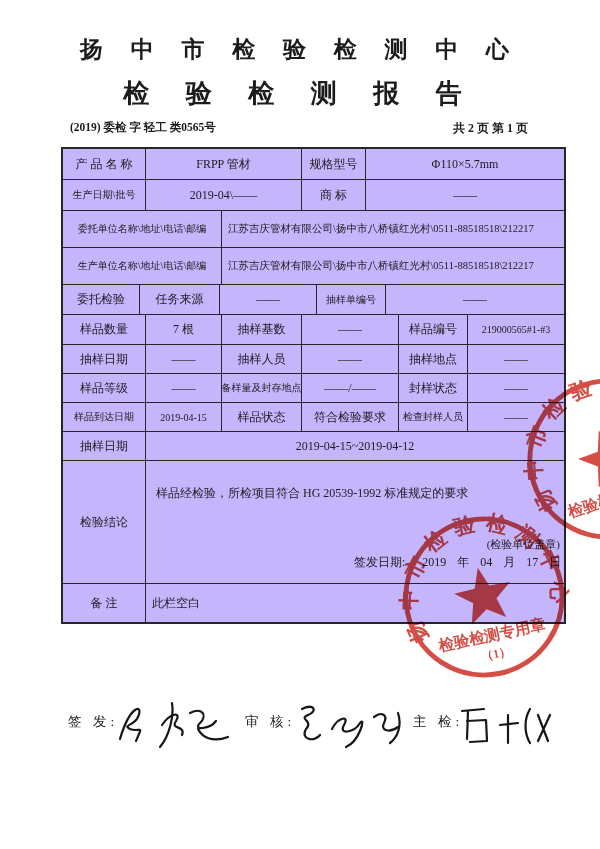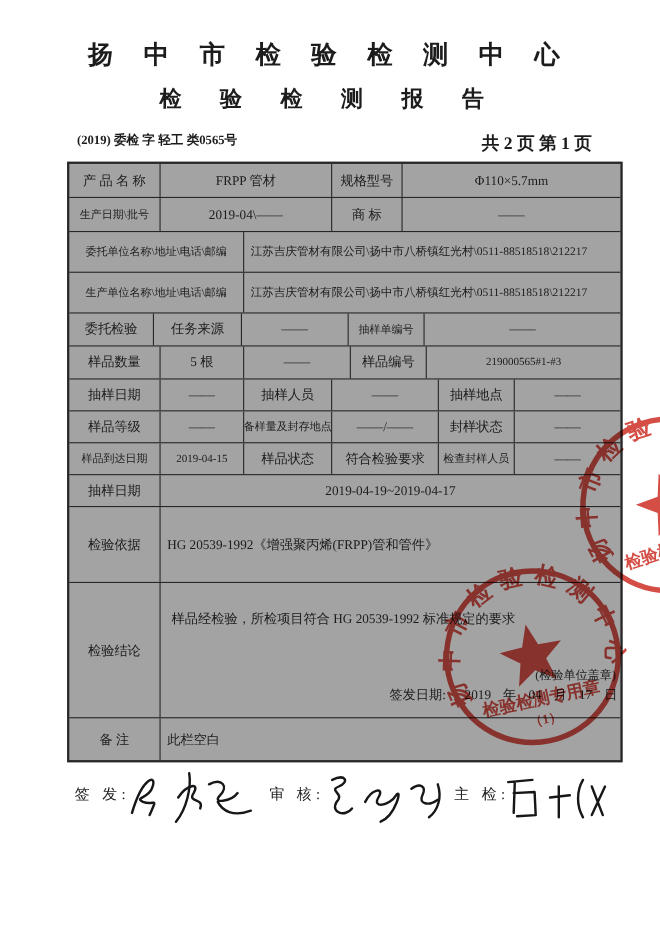--- a/index.html
+++ b/index.html
@@ -1,25 +1,25 @@
 <!DOCTYPE html>
 <html><head>
 <meta charset="utf-8">
 <style>
   html,body{margin:0;padding:0;background:#ffffff;}
   .page{position:relative;width:600px;height:849px;background:#ffffff;overflow:hidden;
         font-family:"Liberation Serif","DejaVu Serif",serif;color:#1c1c1c;}
   .org-title{position:absolute;top:34px;left:0;width:100%;text-align:center;
              font-size:23px;font-weight:bold;letter-spacing:11px;}
   .report-title{position:absolute;top:76px;left:0;width:100%;text-align:center;
-             font-size:20px;font-weight:bold;letter-spacing:15px;}
+             font-size:26px;font-weight:bold;letter-spacing:15px;}
   .doc-no{position:absolute;top:120px;left:70px;font-size:11.5px;font-weight:bold;}
-  .page-no{position:absolute;top:120px;right:62px;font-size:16px;font-weight:bold;}
+  .page-no{position:absolute;top:120px;right:72px;font-size:12px;font-weight:bold;}
   .report-table{position:absolute;top:147px;left:61px;width:505px;border:2px solid #262626;
-             box-sizing:border-box;background:#a3a3a3;}
+             box-sizing:border-box;background:#c4b5fd;}
   .trow{display:flex;border-top:1.5px solid #262626;}
   .trow:first-child{border-top:none;}
   .cell{box-sizing:border-box;border-left:1.5px solid #262626;display:flex;align-items:center;
         justify-content:center;text-align:center;font-size:12px;padding:1px 3px;overflow:hidden;
         white-space:nowrap;}
   .cell:first-child{border-left:none;}
   .cell.lbl{font-weight:normal;}
   .cell.left{justify-content:flex-start;text-align:left;padding-left:6px;}
   .cell.sm{font-size:10px;}
   .cell.xs{font-size:10.5px;}
@@ -81,21 +81,22 @@
     <div class="trow h29">
       <div class="cell w76">委托检验</div>
       <div class="cell lbl w80">任务来源</div>
       <div class="cell w97">——</div>
       <div class="cell lbl w69 sm">抽样单编号</div>
       <div class="cell grow">——</div>
     </div>
 
     <div class="trow h29">
       <div class="cell lbl w82">样品数量</div>
-      <div class="cell w76">5 根</div>
+      <div class="cell w76">7 根</div>
+      <div class="cell lbl w80">抽样基数</div>
       <div class="cell w97">——</div>
       <div class="cell lbl w69">样品编号</div>
       <div class="cell grow sm">219000565#1-#3</div>
     </div>
 
     <div class="trow h28">
       <div class="cell lbl w82">抽样日期</div>
       <div class="cell w76">——</div>
       <div class="cell lbl w80">抽样人员</div>
       <div class="cell w97">——</div>
@@ -116,27 +117,23 @@
       <div class="cell lbl w82 sm">样品到达日期</div>
       <div class="cell w76 sm">2019-04-15</div>
       <div class="cell lbl w80">样品状态</div>
       <div class="cell w97">符合检验要求</div>
       <div class="cell lbl w69 sm">检查封样人员</div>
       <div class="cell grow">——</div>
     </div>
 
     <div class="trow h28">
       <div class="cell lbl w82">抽样日期</div>
-      <div class="cell grow">2019-04-19~2019-04-17</div>
+      <div class="cell grow">2019-04-15~2019-04-12</div>
     </div>
 
-    <div class="trow h68">
-      <div class="cell lbl w82">检验依据</div>
-      <div class="cell grow left">HG 20539-1992《增强聚丙烯(FRPP)管和管件》</div>
-    </div>
 
     <div class="trow h122">
       <div class="cell lbl w82">检验结论</div>
       <div class="cell grow conclusion-cell">
         <div class="conclusion-text">样品经检验，所检项目符合 HG 20539-1992 标准规定的要求</div>
         <div class="seal-note">(检验单位盖章)</div>
         <div class="issue-line">
           <span>签发日期:</span>
           <span class="issue-date">2019 年 04 月 17 日</span>
         </div>

